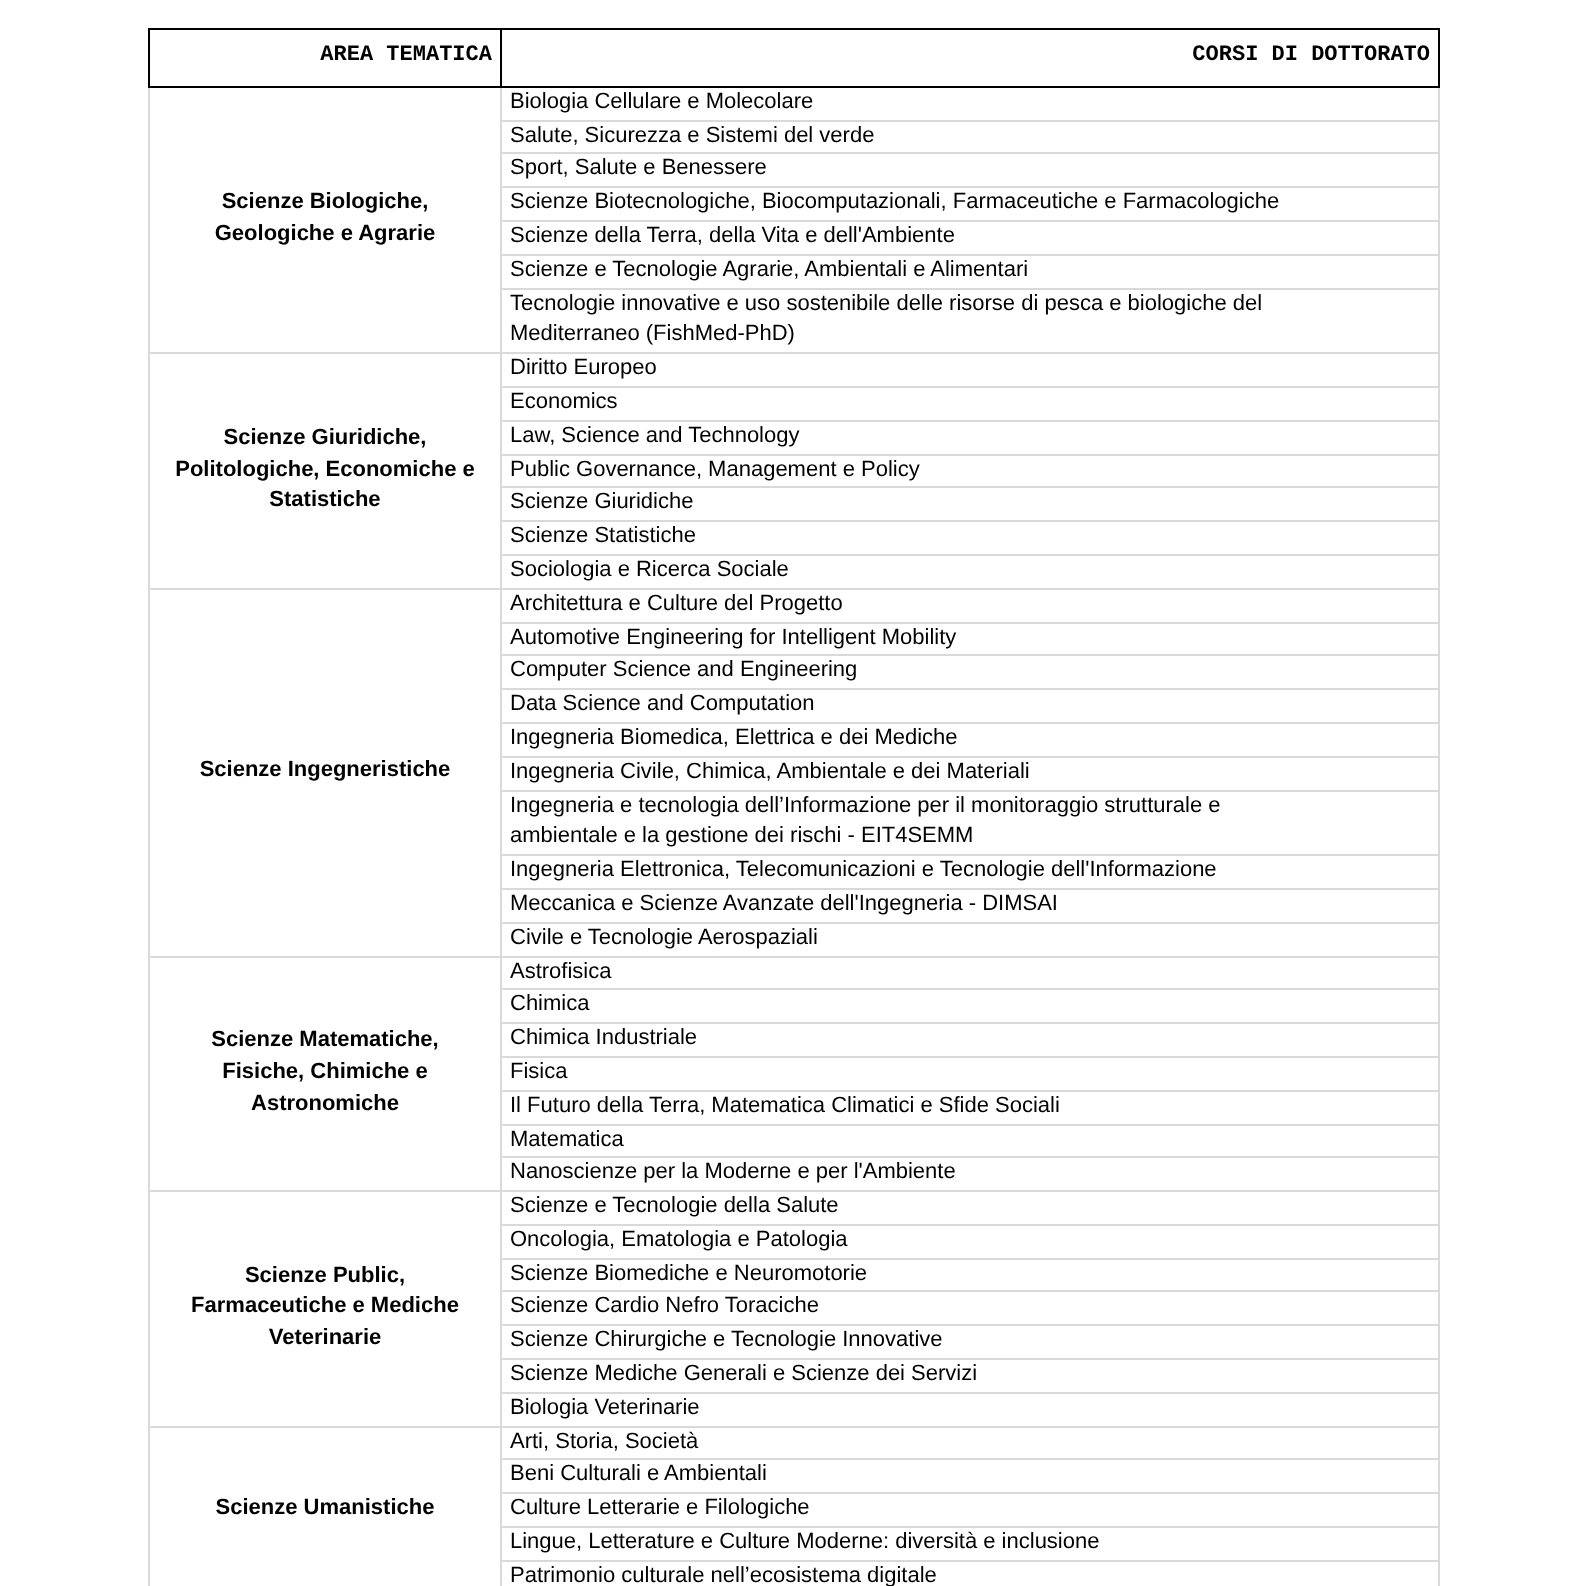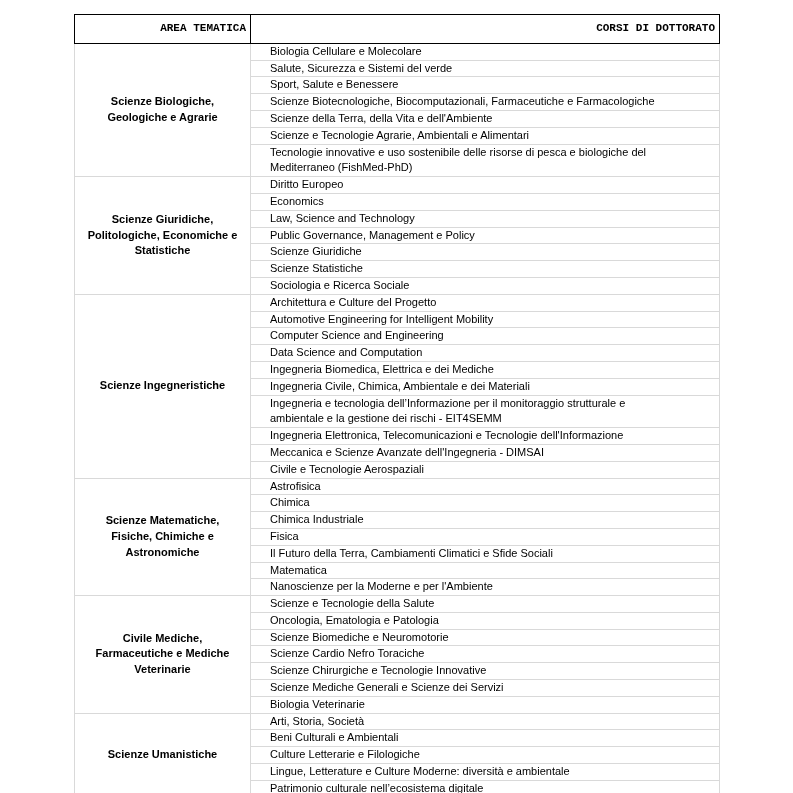--- a/index.html
+++ b/index.html
@@ -44,21 +44,21 @@
   table.phd td.area {
     font-weight: bold;
     text-align: center;
     white-space: pre-line;
     padding: 0 3px;
     margin-top: 28px;
   }
   table.phd td.course {
     text-align: left;
     white-space: pre-line;
-    padding: 0 19px;
+    padding: 0 4px;
     overflow: hidden;
   }
   
   table.phd thead th { position: relative; }
 </style>
 </head>
 <body>
 
 <div class="sheet">
   <table class="phd">
@@ -163,30 +163,30 @@
         <tr>
           <td class="course">Chimica</td>
         </tr>
         <tr>
           <td class="course">Chimica Industriale</td>
         </tr>
         <tr>
           <td class="course">Fisica</td>
         </tr>
         <tr>
-          <td class="course">Il Futuro della Terra, Cambiamenti Climatici e Sfide Sociali</td>
+          <td class="course">Il Futuro della Terra, Matematica Climatici e Sfide Sociali</td>
         </tr>
         <tr>
           <td class="course">Matematica</td>
         </tr>
         <tr>
           <td class="course">Nanoscienze per la Moderne e per l'Ambiente</td>
         </tr>
         <tr>
-          <td class="area" rowspan="7">Civile Mediche,
+          <td class="area" rowspan="7">Scienze Public,
 Farmaceutiche e Mediche
 Veterinarie</td>
           <td class="course">Scienze e Tecnologie della Salute</td>
         </tr>
         <tr>
           <td class="course">Oncologia, Ematologia e Patologia</td>
         </tr>
         <tr>
           <td class="course">Scienze Biomediche e Neuromotorie</td>
         </tr>
@@ -206,20 +206,20 @@
           <td class="area" rowspan="5">Scienze Umanistiche</td>
           <td class="course">Arti, Storia, Società</td>
         </tr>
         <tr>
           <td class="course">Beni Culturali e Ambientali</td>
         </tr>
         <tr>
           <td class="course">Culture Letterarie e Filologiche</td>
         </tr>
         <tr>
-          <td class="course">Lingue, Letterature e Culture Moderne: diversità e ambientale</td>
+          <td class="course">Lingue, Letterature e Culture Moderne: diversità e inclusione</td>
         </tr>
         <tr>
           <td class="course">Patrimonio culturale nell’ecosistema digitale</td>
         </tr>
       </tbody>
   </table>
 </div>
 
 </body></html>

